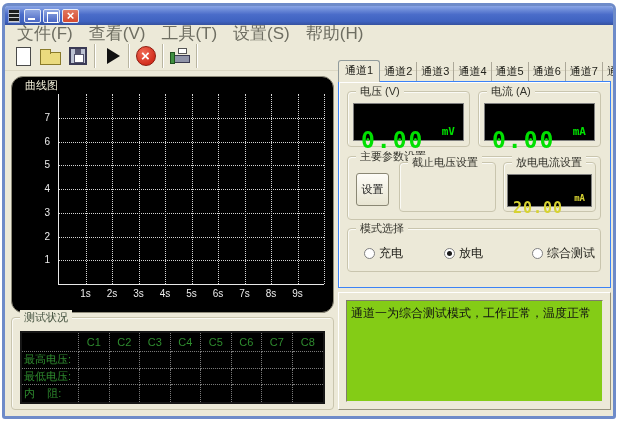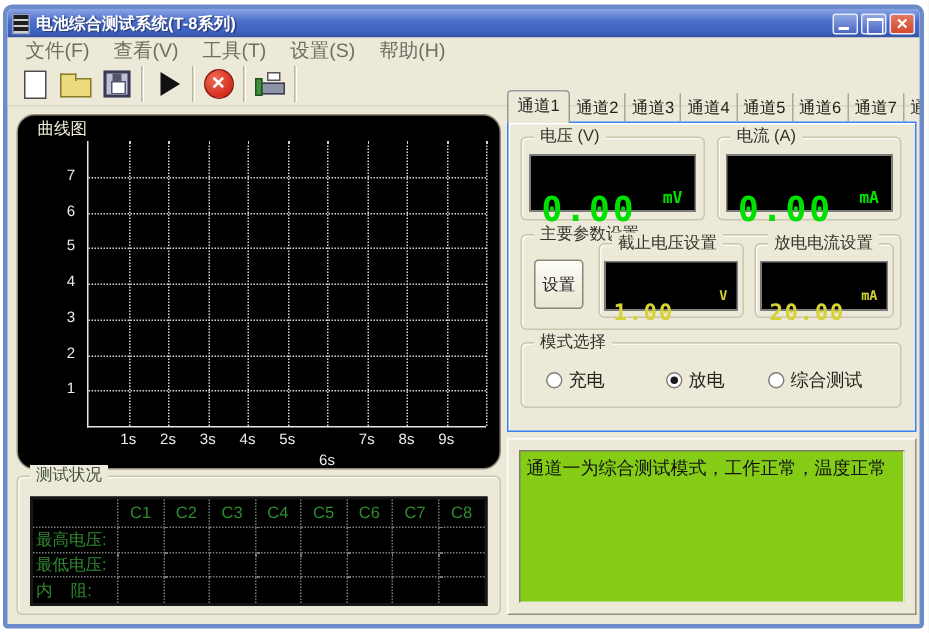--- a/index.html
+++ b/index.html
@@ -31,21 +31,21 @@
     background:linear-gradient(180deg,#8FA7E2,#4A67C4);cursor:default;}
   .btn-close{background:linear-gradient(180deg,#E2785F,var(--close-red));}
   .btn-min::after{content:"";position:absolute;left:3px;bottom:2px;width:7px;height:2px;background:#FFF;}
   .btn-max::after{content:"";position:absolute;left:3px;top:2px;width:9px;height:8px;
     border:1px solid #FFF;border-top-width:2px;}
   .btn-close::after{content:"\00D7";position:absolute;left:0;right:0;top:-2px;text-align:center;
     color:#FFF;font-size:13px;font-weight:bold;}
   
   .menubar{position:absolute;left:0;top:19px;right:0;height:17px;background:var(--chrome-beige);
     display:flex;align-items:center;padding-left:4px;}
-  .menu-item{font-size:13px;color:#6E6E62;padding:0 8px;cursor:default;}
+  .menu-item{font-size:17px;color:#6E6E62;padding:0 8px;cursor:default;}
   .toolbar{position:absolute;left:0;top:36px;right:0;height:29px;background:var(--chrome-beige);
     display:flex;align-items:center;padding-left:5px;border-bottom:1px solid #DCD8C4;}
   .tbtn{width:27px;height:26px;display:flex;align-items:center;justify-content:center;cursor:default;}
   .tsep{width:1px;height:24px;background:#B9B5A0;box-shadow:1px 0 0 #FFF;margin:0 3px;}
   .icon-new{width:15px;height:19px;background:#FFF;border:1px solid #4A4A4A;}
   .icon-open{position:relative;width:21px;height:13px;background:#EBDB7E;border:1px solid #8A7B2A;margin-top:5px;}
   .icon-open::before{content:"";position:absolute;left:-1px;top:-4px;width:9px;height:4px;
     background:#EBDB7E;border:1px solid #8A7B2A;border-bottom:none;}
   .icon-save{position:relative;width:18px;height:18px;background:#BCC2D2;border:2px solid #3A3A55;}
   .icon-save::before{content:"";position:absolute;left:3px;bottom:0;width:8px;height:7px;background:#FFF;border:1px solid #55556F;}
@@ -126,21 +126,20 @@
   .msg-text{font-size:12px;color:#111;}
 </style>
 </head>
 <body>
 
 <div class="page">
   <div class="window">
 
     <div class="titlebar">
       <span class="title-icon"></span>
-      <span class="title-text">电池综合测试系统(T-8系列)</span>
       <span class="win-controls">
         <span class="wbtn btn-min"></span>
         <span class="wbtn btn-max"></span>
         <span class="wbtn btn-close"></span>
       </span>
     </div>
 
     <div class="menubar" id="menubar">
         <span class="menu-item">文件(F)</span>
         <span class="menu-item">查看(V)</span>
@@ -203,21 +202,21 @@
           <span class="y-tick" style="top: 37.5%;">5</span>
           <span class="y-tick" style="top: 50%;">4</span>
           <span class="y-tick" style="top: 62.5%;">3</span>
           <span class="y-tick" style="top: 75%;">2</span>
           <span class="y-tick" style="top: 87.5%;">1</span>
           <span class="x-tick" style="left: 10%;">1s</span>
           <span class="x-tick" style="left: 20%;">2s</span>
           <span class="x-tick" style="left: 30%;">3s</span>
           <span class="x-tick" style="left: 40%;">4s</span>
           <span class="x-tick" style="left: 50%;">5s</span>
-          <span class="x-tick" style="left: 60%; margin-top: 14px;">6s</span>
+          <span class="x-tick" style="left: 60%;">6s</span>
           <span class="x-tick" style="left: 70%;">7s</span>
           <span class="x-tick" style="left: 80%;">8s</span>
           <span class="x-tick" style="left: 90%;">9s</span>
         </div>
     </div>
 
     <div class="grp status-group">
       <span class="grp-label green-label">测试状况</span>
       <div class="stat-table" id="statTable">
           <div class="st-cell br bb"></div>
@@ -286,24 +285,20 @@
             <span class="led-val">0.00</span>
             <span class="led-unit">mA</span>
           </div>
         </div>
 
         <div class="grp params-grp">
           <span class="grp-label">主要参数设置</span>
           <button class="set-btn">设置</button>
           <div class="grp mini cutoff">
             <span class="grp-label">截止电压设置</span>
-            <div class="led small">
-              <span class="led-val">1.00</span>
-              <span class="led-unit">V</span>
-            </div>
           </div>
           <div class="grp mini discharge">
             <span class="grp-label">放电电流设置</span>
             <div class="led small">
               <span class="led-val">20.00</span>
               <span class="led-unit">mA</span>
             </div>
           </div>
         </div>
 
@@ -311,21 +306,21 @@
           <span class="grp-label">模式选择</span>
           <div id="modeRadios">
               <span class="radio-opt" style="left: 16px;">
                 <span class="radio-circle"></span>
                 <span class="radio-label">充电</span>
               </span>
               <span class="radio-opt" style="left: 96px;">
                 <span class="radio-circle sel"></span>
                 <span class="radio-label">放电</span>
               </span>
-              <span class="radio-opt" style="left: 164px;">
+              <span class="radio-opt" style="left: 184px;">
                 <span class="radio-circle"></span>
                 <span class="radio-label">综合测试</span>
               </span>
             </div>
         </div>
 
       </div>
     </div>
 
     <div class="msg-panel">

